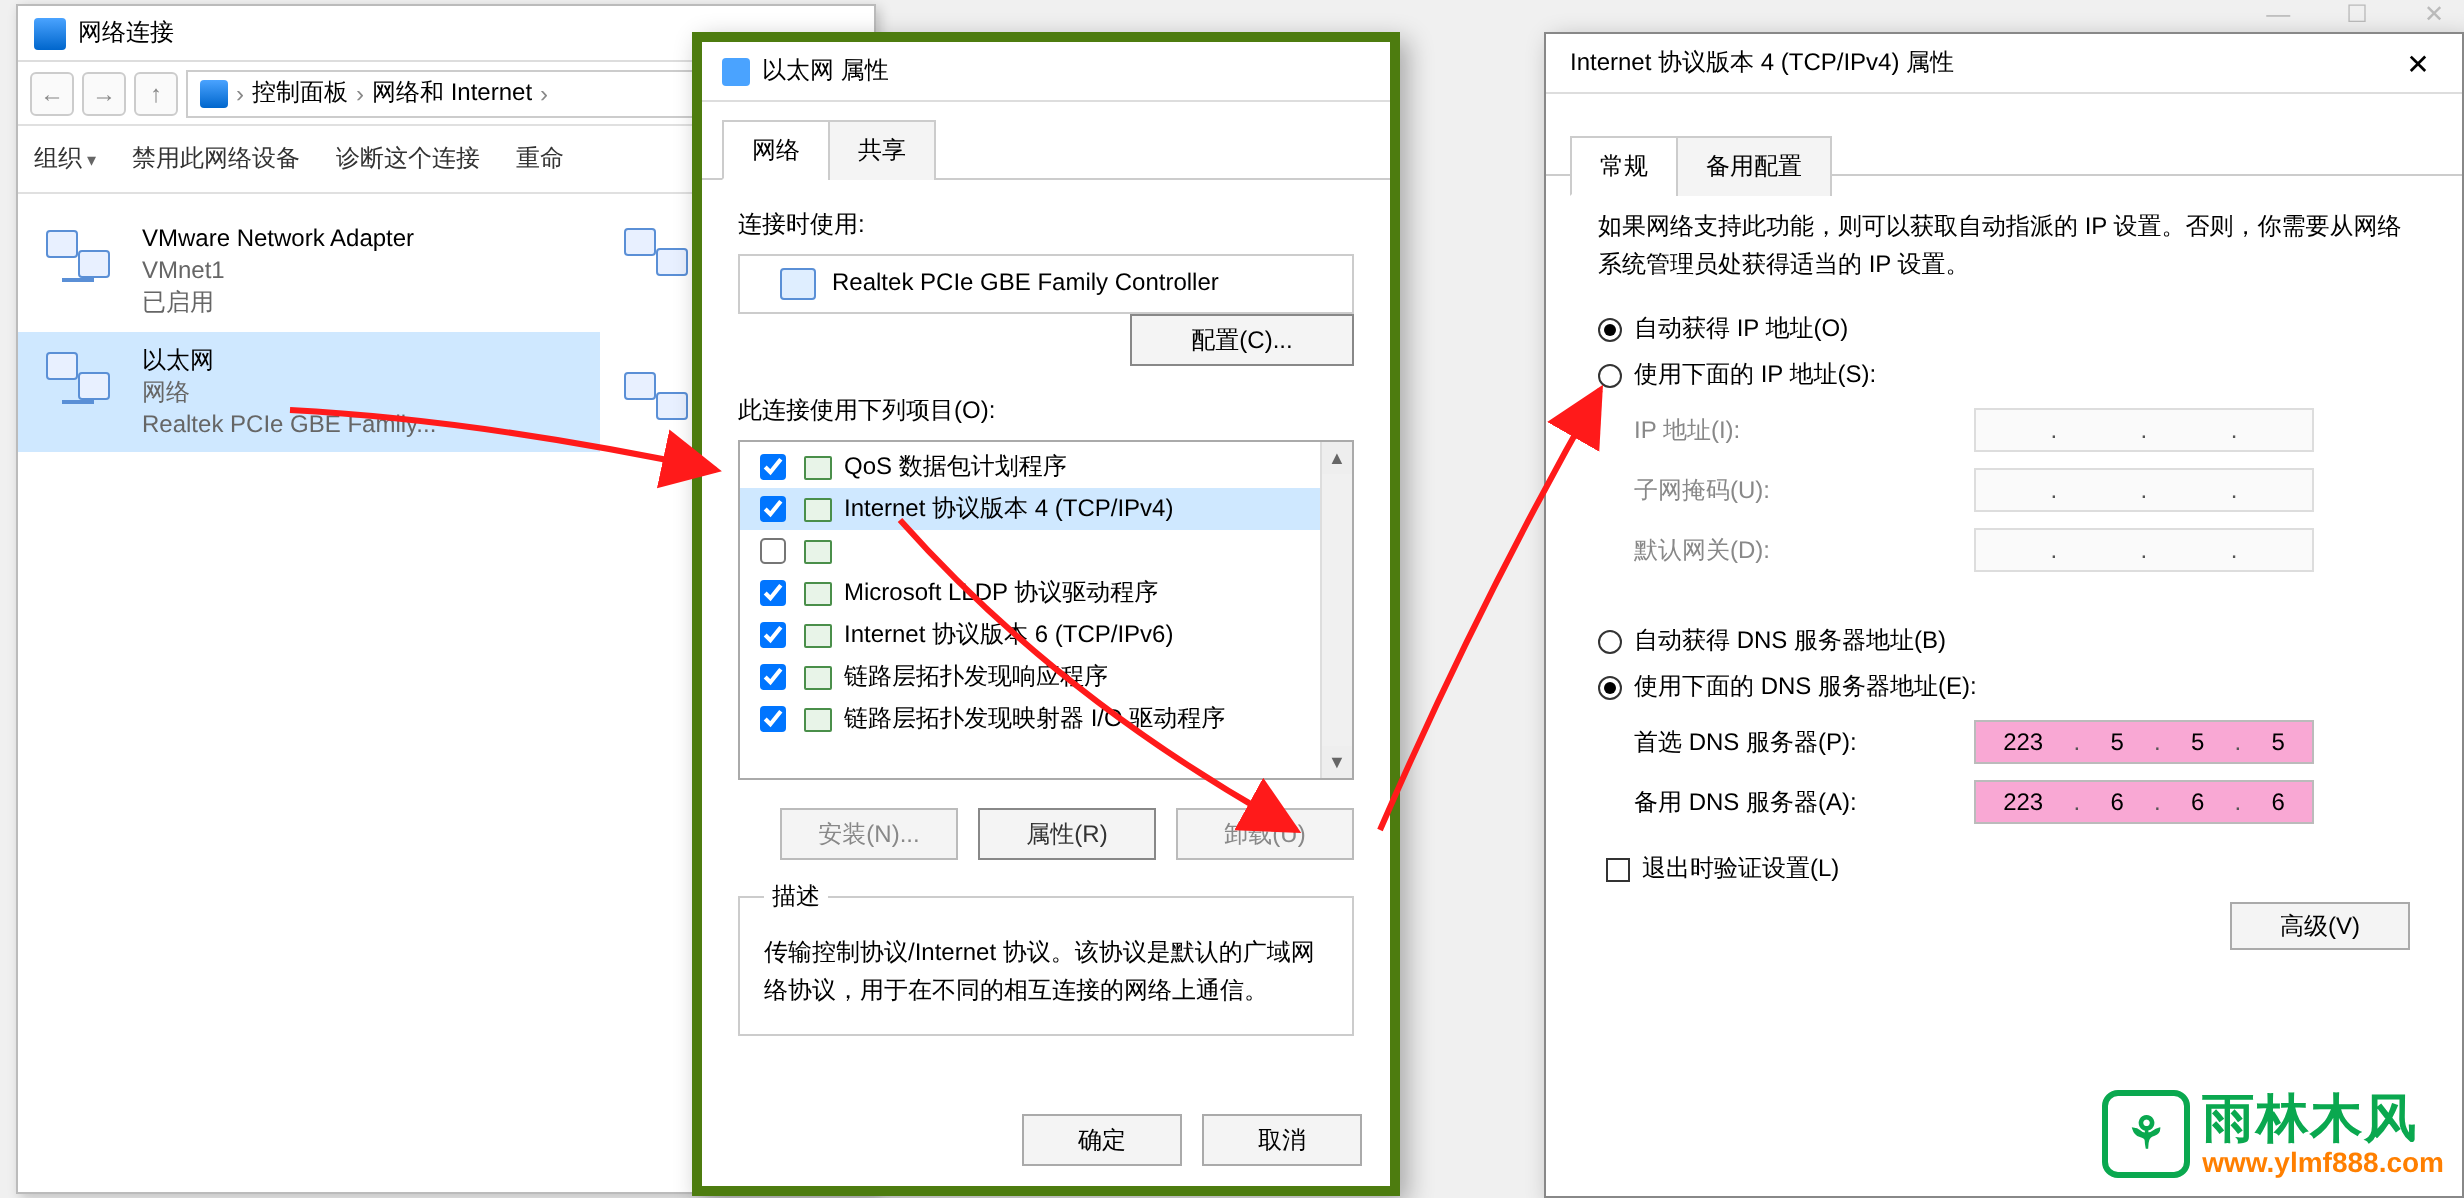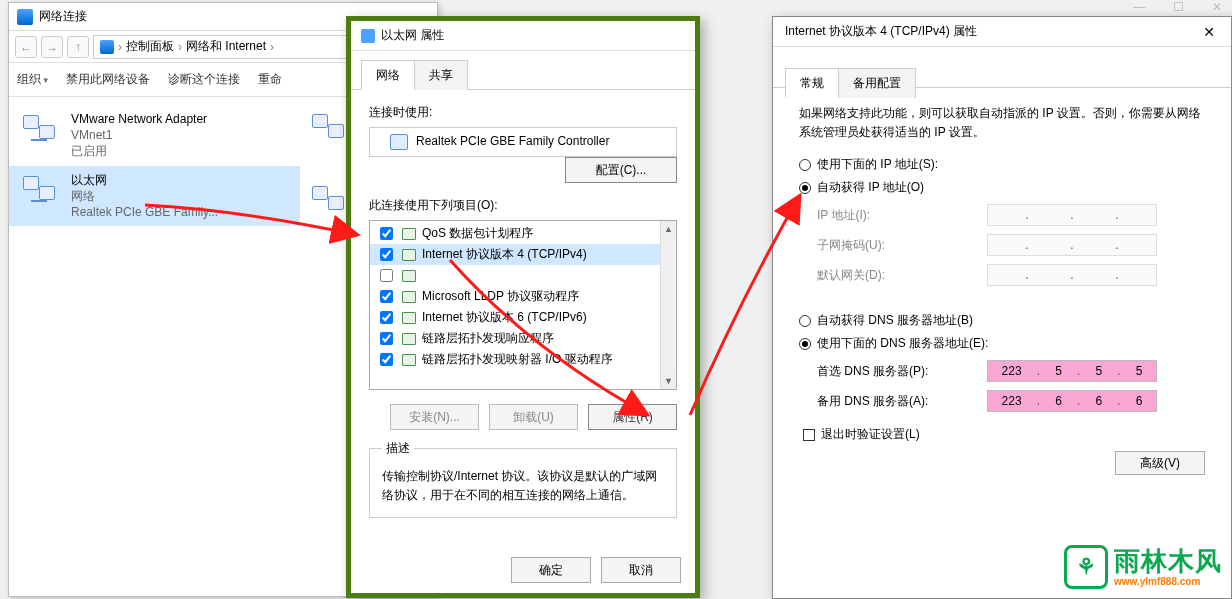--- a/index.html
+++ b/index.html
@@ -87,21 +87,21 @@
   .dlg3 .advbtn { width:90px; height:24px; border:1px solid #aaa; background:#f4f4f4; display:flex;align-items:center;justify-content:center;}
   
   .arrow-svg { position:absolute; left:0; top:0; width:1232px; height:599px; pointer-events:none;}
   
   .topicons { position:absolute; right:10px; top:0; width:220px; height:20px; display:flex; justify-content:flex-end; gap:28px; color:#bbb;}
   
   .wm { position:absolute; right:10px; bottom:10px; display:flex; align-items:center; gap:6px;}
   .wm .logo { width:44px;height:44px; border:3px solid #0aa84f; border-radius:8px; background:#fff; display:flex;align-items:center;justify-content:center; font-size:22px; color:#0aa84f; font-weight:bold;}
   .wm .txt { display:flex; flex-direction:column; line-height:1.1;}
   .wm .txt .t1 { font-size:26px; font-weight:bold; color:#0aa84f; letter-spacing:1px;}
-  .wm .txt .t2 { font-size:10px; font-weight:bold; color:#ff7f00; font-family:Arial;}
+  .wm .txt .t2 { font-size:14px; font-weight:bold; color:#ff7f00; font-family:Arial;}
 </style>
 </head>
 <body>
 
 <div class="topicons">
   <span>—</span>
   <span>☐</span>
   <span>✕</span>
 </div>
 
@@ -227,22 +227,22 @@
           </div>
         </div>
       <div class="scroll">
         <div class="up">▲</div>
         <div class="track"></div>
         <div class="dn">▼</div>
       </div>
     </div>
     <div class="btnrow">
       <div class="btn">安装(N)...</div>
+      <div class="btn darkborder">属性(R)</div>
       <div class="btn">卸载(U)</div>
-      <div class="btn darkborder">属性(R)</div>
     </div>
     <fieldset class="desc">
       <legend>描述</legend>
       <div style="line-height:1.6">传输控制协议/Internet 协议。该协议是默认的广域网络协议，用于在不同的相互连接的网络上通信。</div>
     </fieldset>
   </div>
   <div class="footer">
     <div class="btn">确定</div>
     <div class="btn">取消</div>
   </div>
@@ -254,26 +254,26 @@
     <div class="close">✕</div>
   </div>
   <div class="tabs">
     <div class="tab active">常规</div>
     <div class="tab">备用配置</div>
   </div>
   <div class="pane">
     <div class="info">如果网络支持此功能，则可以获取自动指派的 IP 设置。否则，你需要从网络系统管理员处获得适当的 IP 设置。</div>
 
     <div class="radio">
+      <div class="r on"></div>
+      <span>自动获得 IP 地址(O)</span>
+    </div>
+    <div class="radio">
       <div class="r"></div>
       <span>使用下面的 IP 地址(S):</span>
-    </div>
-    <div class="radio">
-      <div class="r on"></div>
-      <span>自动获得 IP 地址(O)</span>
     </div>
     <div class="fieldrow">
       <div class="flabel">IP 地址(I):</div>
       <div class="ipbox disabled">
           <span></span>
           <span class="dot">.</span>
           <span></span>
           <span class="dot">.</span>
           <span></span>
           <span class="dot">.</span>

